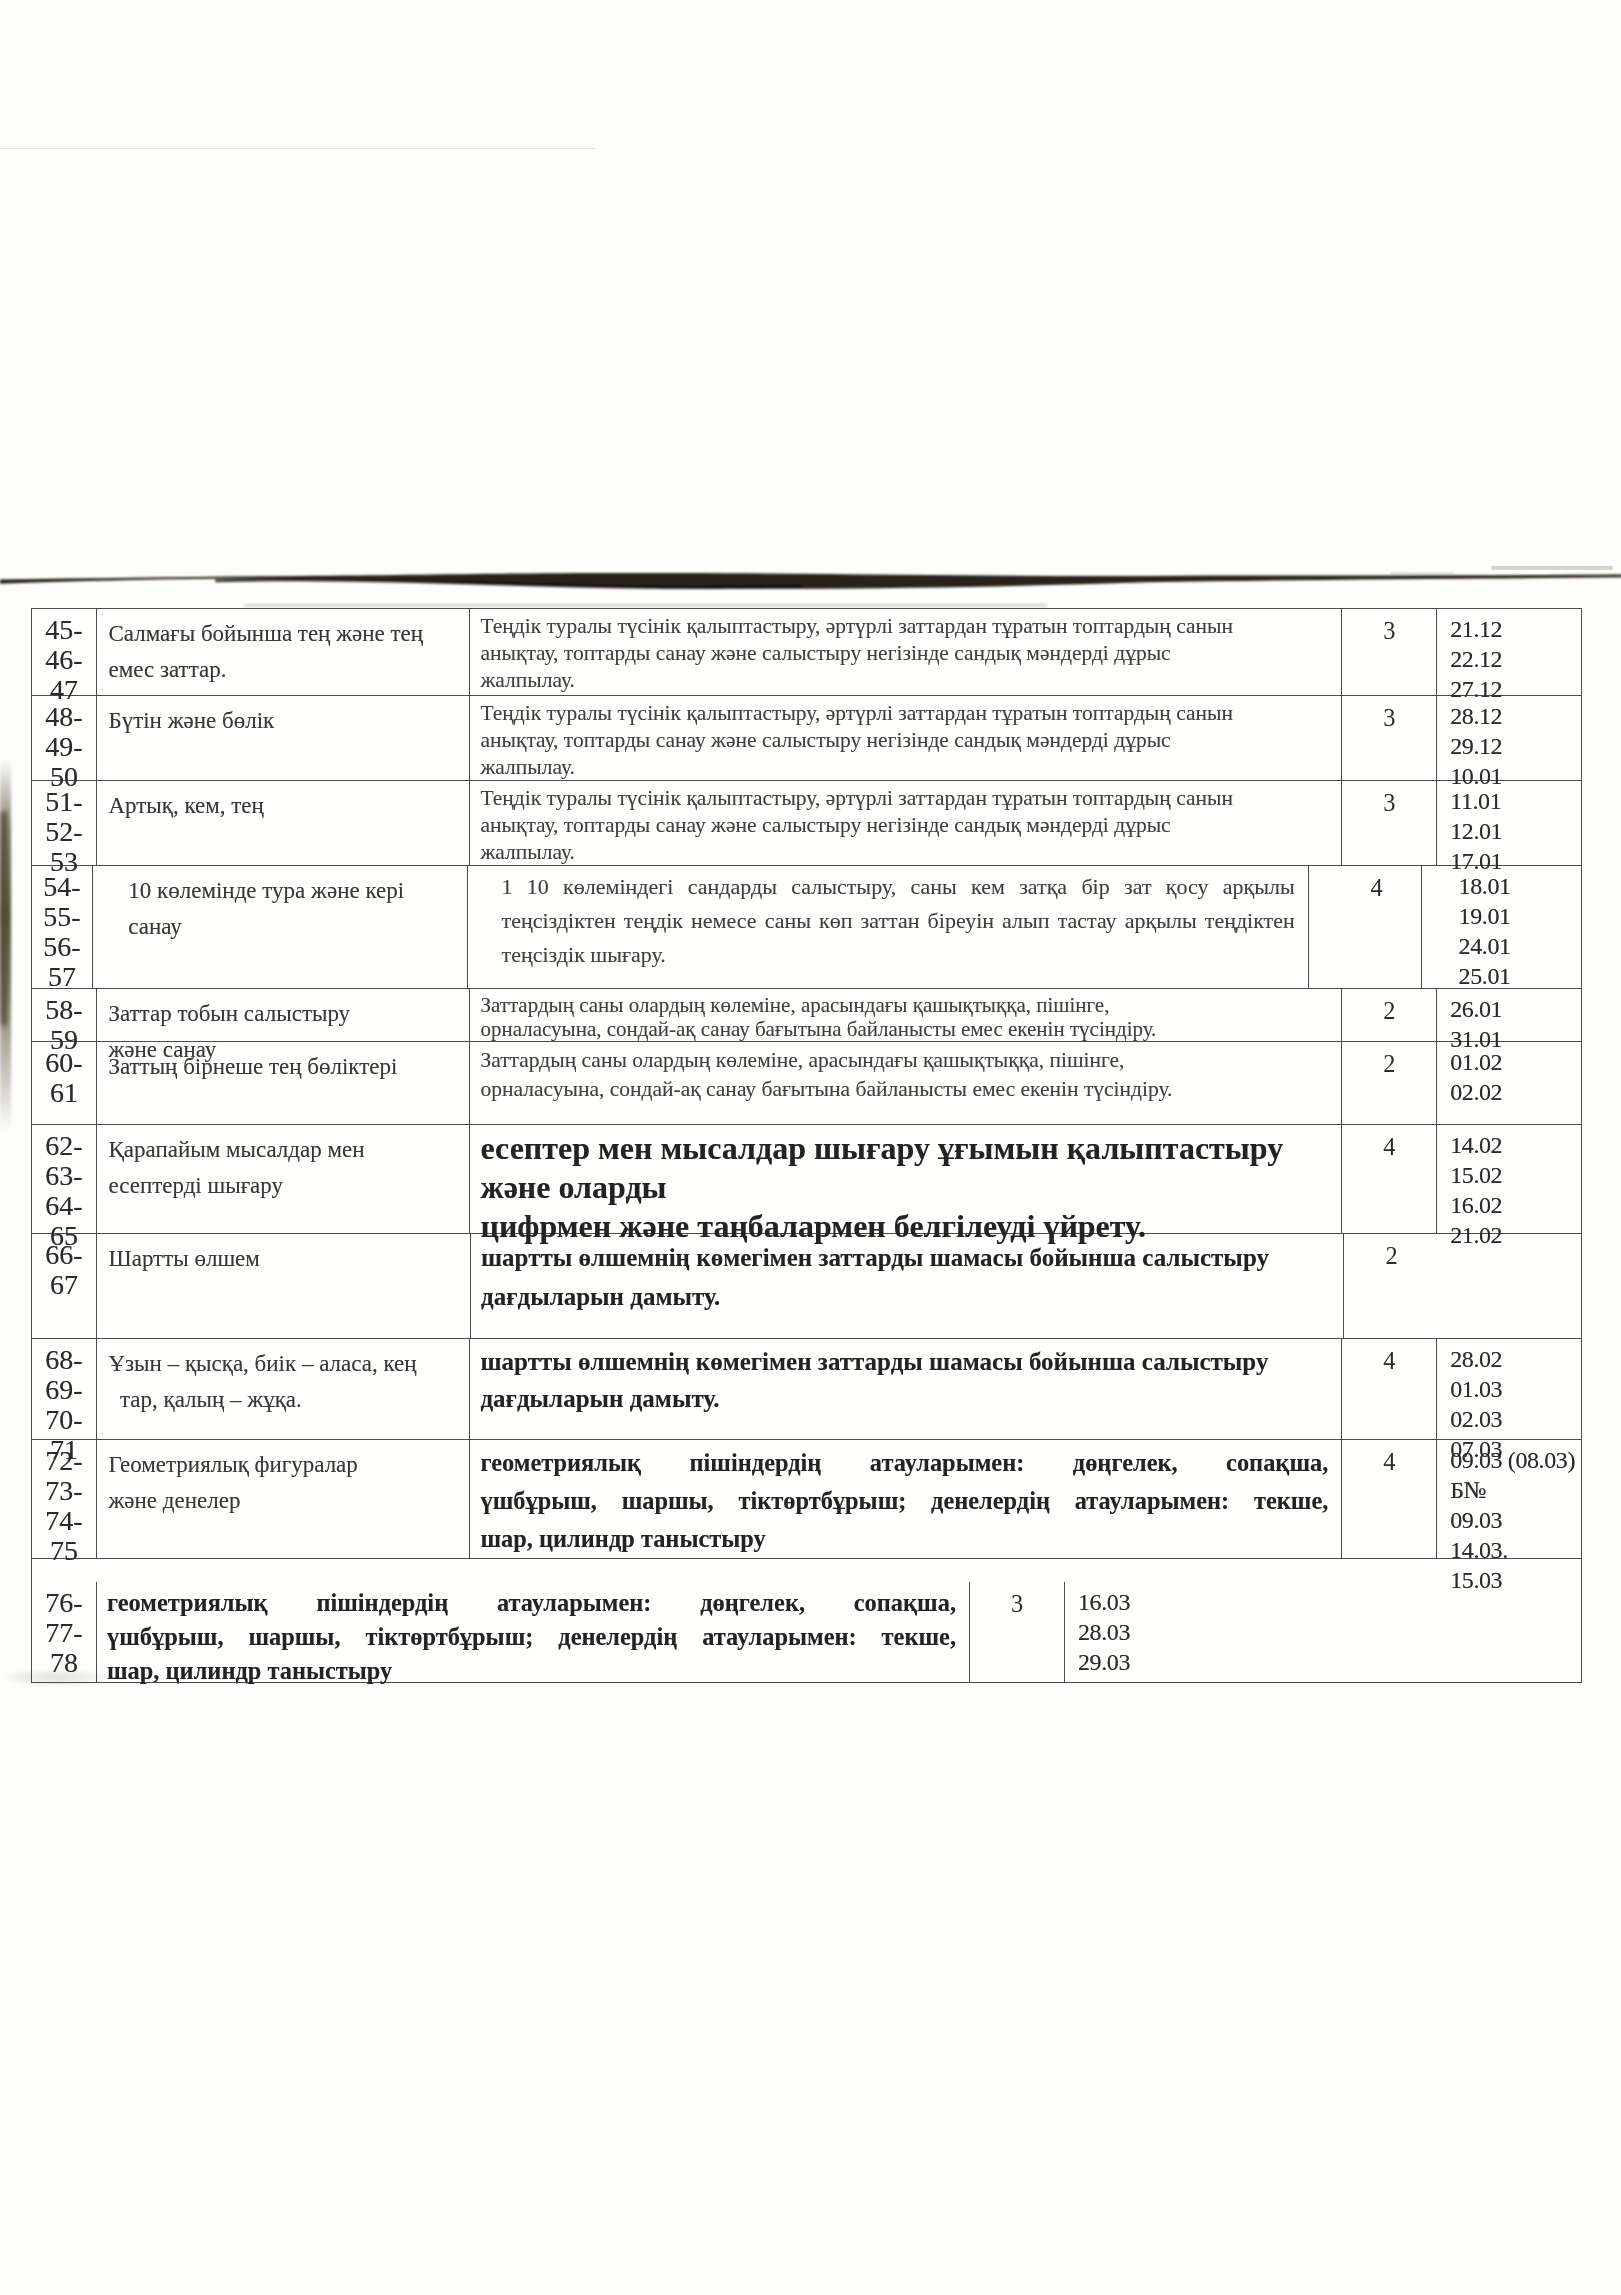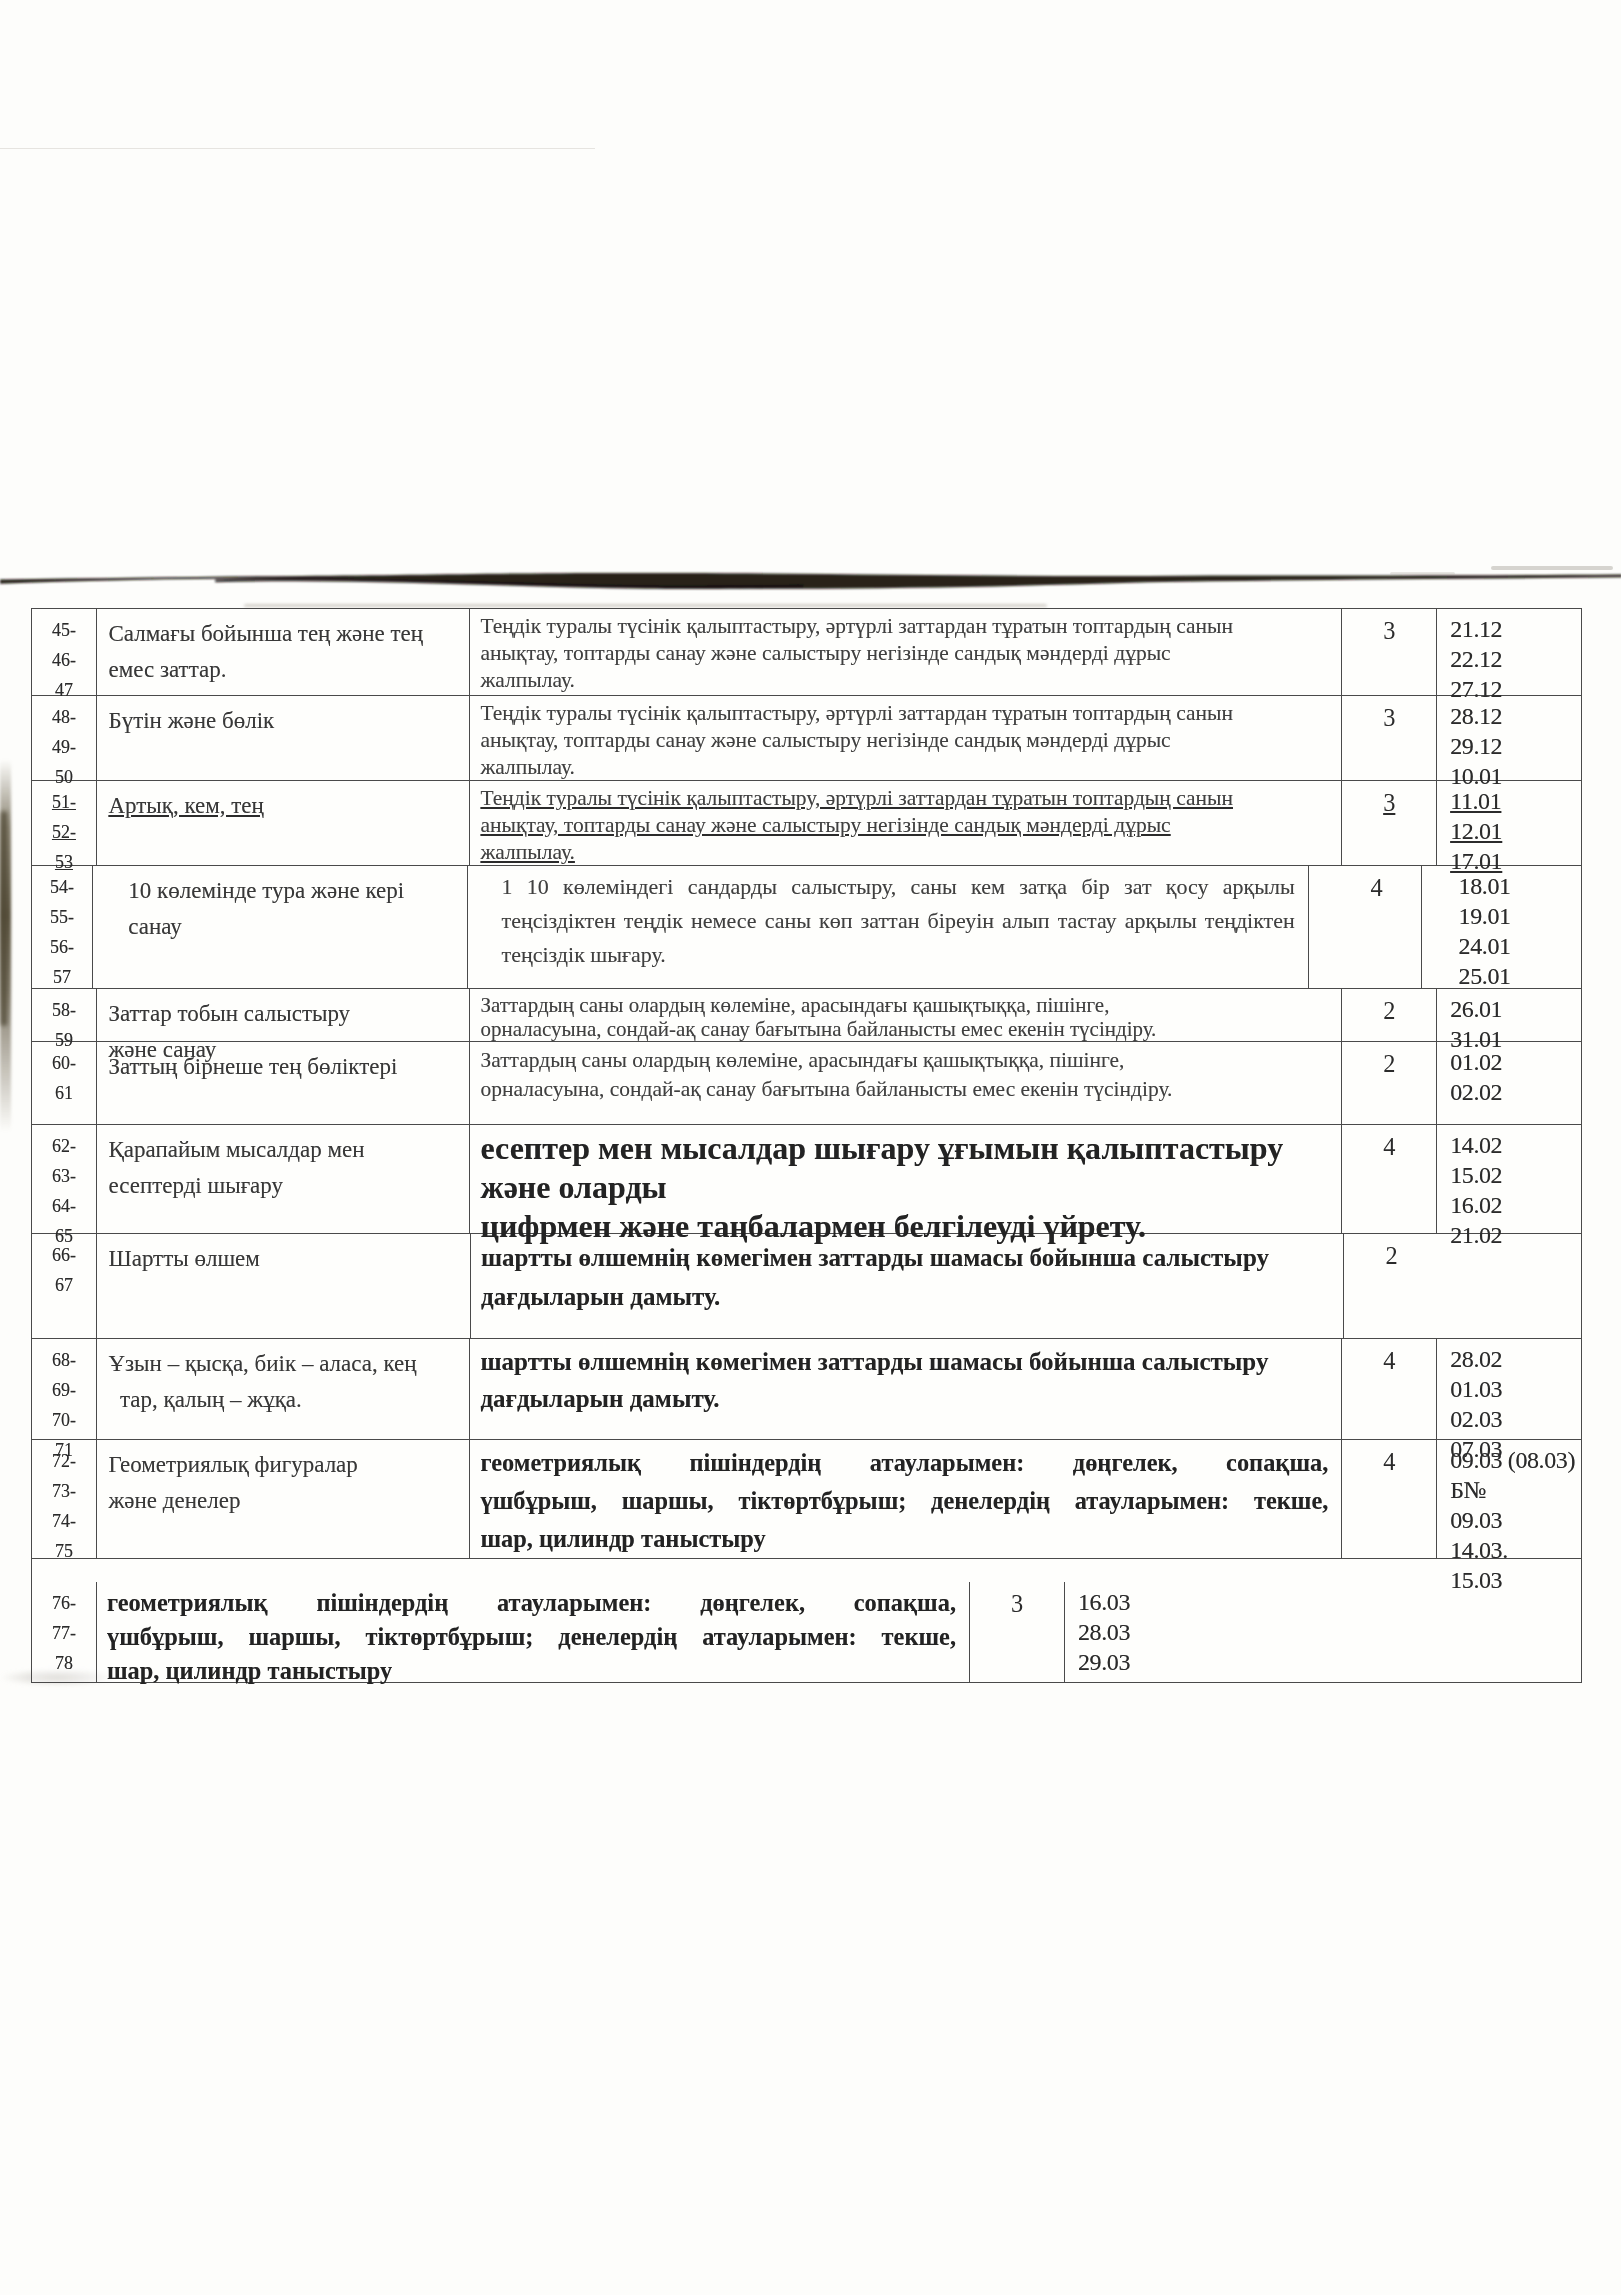--- a/index.html
+++ b/index.html
@@ -56,21 +56,21 @@
   #lesson-table{
     position:absolute;left:31px;top:608px;width:1551px;
     border:1.8px solid var(--border,#4a4a4a);
     box-sizing:border-box;
     background:rgba(255,255,255,.35);
   }
   .t-row{display:flex;border-bottom:1.4px solid var(--border,#4a4a4a);}
   .t-row:last-child{border-bottom:none;}
   .cell{border-right:1.4px solid var(--border,#4a4a4a);box-sizing:border-box;overflow:visible;}
   .cell:last-child{border-right:none;}
-  .c-num{width:65px;text-align:center;font-size:18px;line-height:30px;padding-top:5.7px;
+  .c-num{width:65px;text-align:center;font-size:28px;line-height:30px;padding-top:5.7px;
          color:var(--ink,#2b2b2b);text-shadow:0 0 0.4px rgba(40,40,40,.5);}
   .c-topic{width:374px;padding:6.5px 7.2px 0 11.5px;font-size:23px;line-height:36px;
            color:#383838;white-space:pre-wrap;text-shadow:0 0 0.4px rgba(60,60,60,.4);}
   .c-obj{width:873px;padding:3.6px 13px 0 10px;text-shadow:0 0 0.4px rgba(60,60,60,.35);}
   .c-obj.light{color:#404040;}
   .c-obj.heavy{color:#232323;font-weight:bold;}
   .c-obj.justify div{text-align:justify;text-align-last:justify;}
   .c-obj.justify div:last-child{text-align-last:left;}
   .c-hours{width:95px;text-align:center;font-size:24.4px;line-height:32px;padding-top:5.7px;
            color:var(--ink,#2b2b2b);}
@@ -149,21 +149,21 @@
         </div>
         <div class="cell c-hours">
           <div>3</div>
         </div>
         <div class="cell c-dates">
           <div>28.12</div>
           <div>29.12</div>
           <div>10.01</div>
         </div>
       </div>
-      <div class="t-row" style="height: 84px; text-decoration: underline;">
+      <div class="t-row" style="height: 84px;">
         <div class="cell c-num">
           <div>51-</div>
           <div>52-</div>
           <div>53</div>
         </div>
         <div class="cell c-topic"><div>Артық, кем, тең</div></div>
         <div class="cell c-obj light" style="font-size: 21.5px; line-height: 27px;">
           <div>Теңдік туралы түсінік қалыптастыру, әртүрлі заттардан тұратын топтардың санын</div>
           <div>анықтау, топтарды санау және салыстыру негізінде сандық мәндерді дұрыс</div>
           <div>жалпылау.</div>

